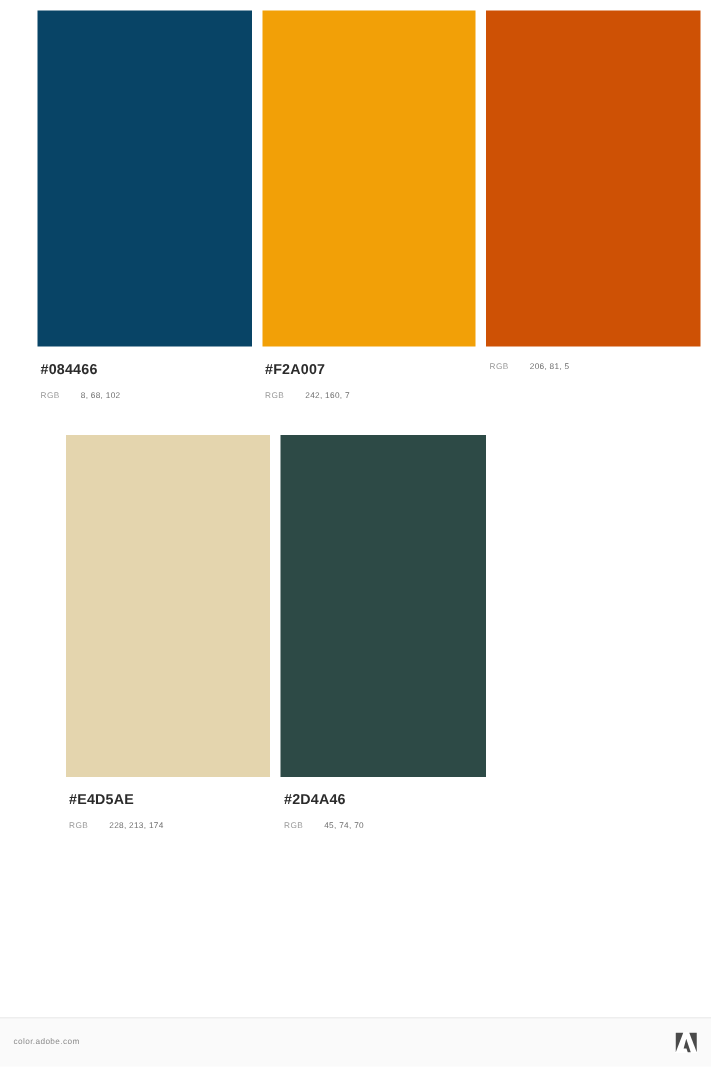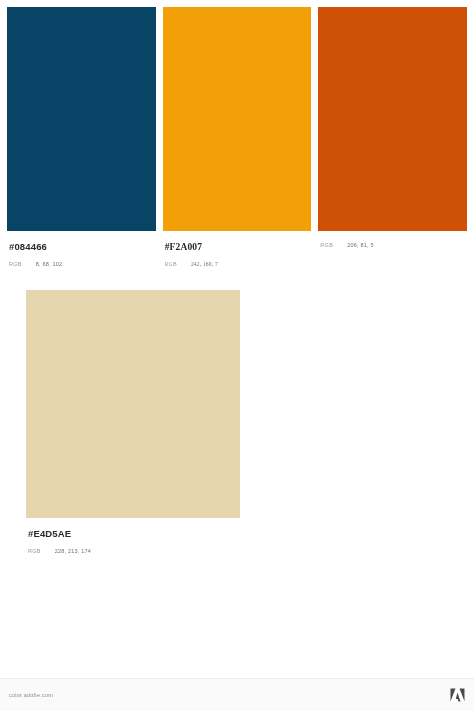--- a/index.html
+++ b/index.html
@@ -18,21 +18,21 @@
   .page {
     width: 474px;
     height: 711px;
     position: relative;
     background: #ffffff;
     box-sizing: border-box;
   }
 
   .palette {
     position: absolute;
-    left: 0;
+    left: 18px;
     top: 0;
     right: 0;
     padding: 7px 7px 0 7px;
     box-sizing: border-box;
   }
 
   .row {
     display: flex;
     width: 100%;
     box-sizing: border-box;
@@ -143,21 +143,21 @@
           <div class="hex">#084466</div>
           <div class="rgb-line">
             <span class="rgb-label">RGB</span>
             <span class="rgb-value">8, 68, 102</span>
           </div>
         </div>
       </div>
 
       <div class="cell-spacer"></div>
 
-      <div class="cell" style="flex:1 1 0;font-family:Liberation Serif, serif;">
+      <div class="cell" style="flex:1 1 0;">
         <div class="swatch" style="background:#F2A007;"></div>
         <div class="meta">
           <div class="hex">#F2A007</div>
           <div class="rgb-line">
             <span class="rgb-label">RGB</span>
             <span class="rgb-value">242, 160, 7</span>
           </div>
         </div>
       </div>
 
@@ -183,20 +183,30 @@
           <div class="hex">#E4D5AE</div>
           <div class="rgb-line">
             <span class="rgb-label">RGB</span>
             <span class="rgb-value">228, 213, 174</span>
           </div>
         </div>
       </div>
 
       <div class="cell-spacer"></div>
 
+      <div class="cell" style="flex:1 1 0;">
+        <div class="swatch" style="background:#2D4A46;"></div>
+        <div class="meta">
+          <div class="hex">#2D4A46</div>
+          <div class="rgb-line">
+            <span class="rgb-label">RGB</span>
+            <span class="rgb-value">45, 74, 70</span>
+          </div>
+        </div>
+      </div>
 
       <div class="cell-spacer"></div>
 
       <div class="cell" style="flex:1 1 0;"></div>
 
     </div>
 
   </div>
 
   <div class="footer">

